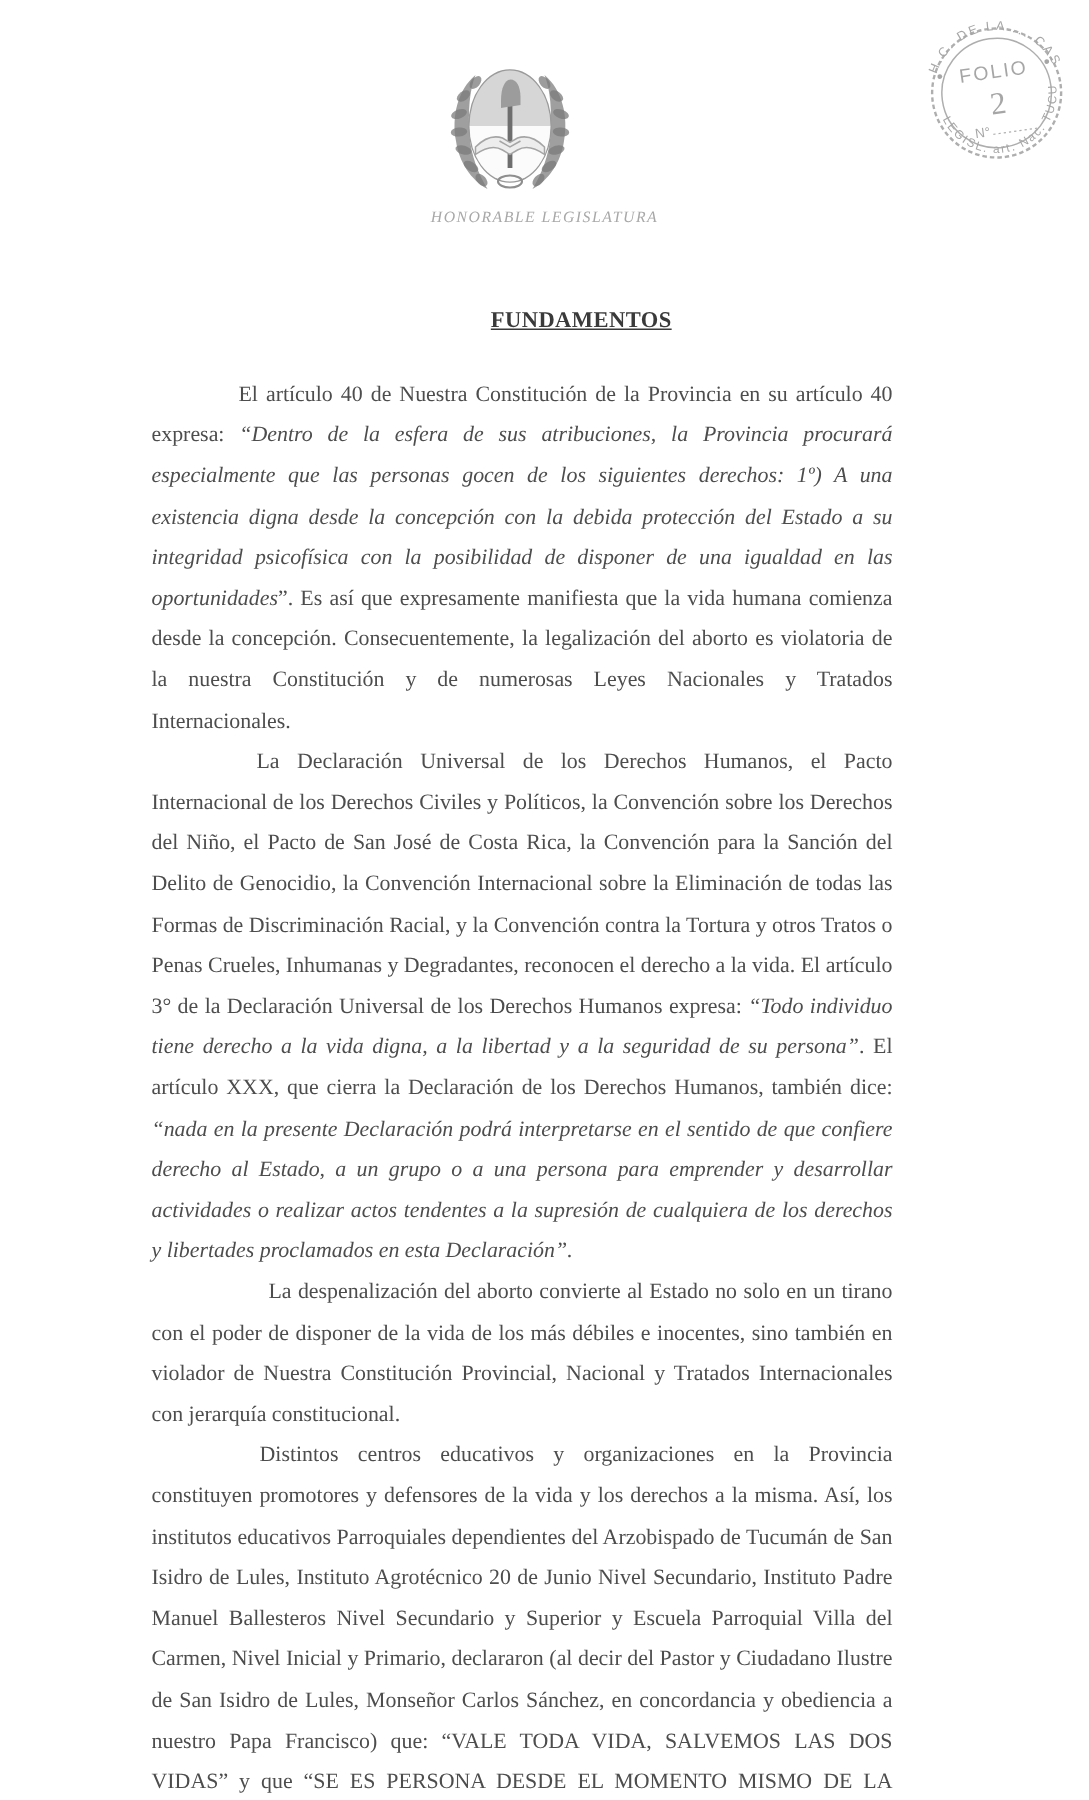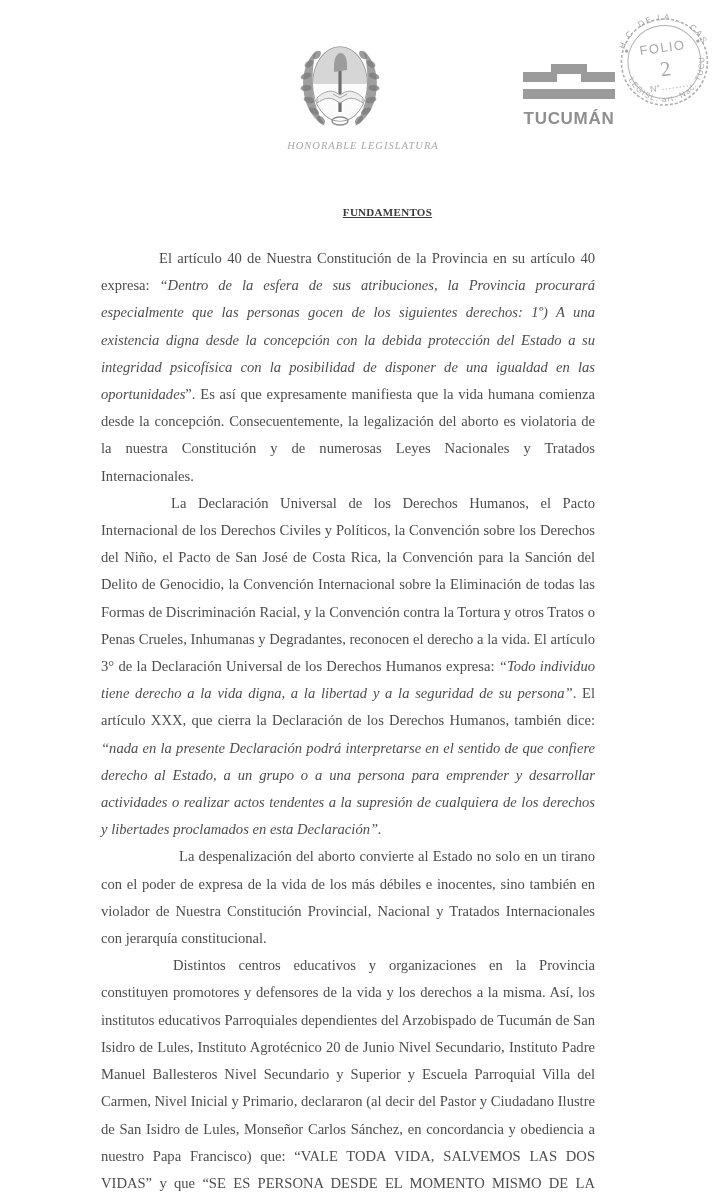--- a/index.html
+++ b/index.html
@@ -86,21 +86,21 @@
     width: 112px;
     height: 106px;
     opacity: 0.55;
     transform: rotate(-8deg);
   }
   .folio-stamp svg { display: block; width: 100%; height: 100%; }
 
   
   .doc-title {
     text-align: center;
-    font-size: 11px;
+    font-size: 15px;
     font-weight: bold;
     color: #3a3a3a;
     text-decoration: underline;
     letter-spacing: 0.3px;
     margin: 16px 0 0 17px;
     padding-left: 32px;
   }
 
   .content {
     margin: 18px;
@@ -169,27 +169,20 @@
 
         <path d="M22 70 C28 64 34 62 40 64 L45 67 L50 64 C56 62 62 64 68 70 L68 75 C61 70 55 69 50 72 L45 75 L40 72 C35 69 29 70 22 75 Z" fill="#ededed" stroke="#a5a5a5" stroke-width="1"></path>
         <path d="M38 66 L45 70 L52 66" fill="none" stroke="#a5a5a5" stroke-width="1"></path>
 
         <ellipse cx="45" cy="93" rx="8" ry="4" fill="none" stroke="#8e8e8e" stroke-width="1.4"></ellipse>
       </svg>
     </div>
 
     <div class="legislature-line">HONORABLE LEGISLATURA</div>
 
-    <div class="tucuman-logo">
-      <svg class="tuc-mark" viewBox="0 0 92 42" xmlns="http://www.w3.org/2000/svg">
-        <path d="M0 10 L28 10 L28 2 L64 2 L64 10 L92 10 L92 20 L58 20 L58 12 L34 12 L34 20 L0 20 Z" fill="#9b9b9b"></path>
-        <rect x="0" y="27" width="92" height="10" fill="#9b9b9b"></rect>
-      </svg>
-      <div class="tuc-wordmark">TUCUMÁN</div>
-    </div>
 
     <div class="folio-stamp">
       <svg viewBox="0 0 112 106" xmlns="http://www.w3.org/2000/svg">
         <defs>
           <path id="ringTop" d="M 14 56 A 42 42 0 0 1 98 56"></path>
           <path id="ringBot" d="M 16 56 A 40 40 0 0 0 96 56"></path>
         </defs>
         <circle cx="56" cy="56" r="43" fill="none" stroke="#6d6d6d" stroke-width="1.6" stroke-dasharray="3 2"></circle>
         <circle cx="56" cy="56" r="36.5" fill="none" stroke="#6d6d6d" stroke-width="1"></circle>
         <text font-family="'Liberation Sans', sans-serif" font-size="8.5" fill="#5e5e5e" letter-spacing="1.6">
@@ -207,17 +200,17 @@
       </svg>
     </div>
 
   </div>
 
   <h1 class="doc-title">FUNDAMENTOS</h1>
 
   <div class="content">
       <p class="para first"><span class="ind-1"></span><span>El artículo 40  de Nuestra Constitución de la Provincia en su artículo 40 expresa: </span><em class="q">“Dentro de la esfera de sus atribuciones, la Provincia procurará especialmente que las personas gocen de los siguientes derechos: 1º) A una existencia digna desde la concepción con la debida protección del Estado a su integridad psicofísica con la posibilidad de disponer de una igualdad en las oportunidades</em><span>”. Es así que expresamente manifiesta que la vida humana comienza desde la concepción. Consecuentemente, la legalización del aborto es violatoria de la nuestra Constitución y de numerosas Leyes Nacionales y Tratados Internacionales.</span></p>
       <p class="para"><span class="ind-2"></span><span>La Declaración Universal de los Derechos Humanos, el Pacto Internacional de los Derechos Civiles y Políticos, la Convención sobre los Derechos del Niño, el Pacto de San José de Costa Rica, la Convención para la Sanción del Delito de Genocidio, la Convención Internacional sobre la Eliminación de todas las Formas de Discriminación Racial, y la Convención contra la Tortura y otros Tratos o Penas Crueles, Inhumanas y Degradantes, reconocen el derecho a la vida. El artículo 3° de la Declaración Universal de los Derechos Humanos expresa: </span><em class="q">“Todo individuo tiene derecho a la vida digna, a la libertad y a la seguridad de su persona”</em><span>. El artículo XXX, que cierra la Declaración de los Derechos Humanos, también dice: </span><em class="q">“nada en la presente Declaración podrá interpretarse en el sentido de que confiere derecho al Estado, a un grupo o a una persona para emprender y desarrollar actividades o realizar actos tendentes a la supresión de cualquiera de los derechos y libertades proclamados en esta Declaración”.</em></p>
-      <p class="para"><span class="ind-3"></span><span>La despenalización del aborto convierte al Estado no solo en un tirano con el poder de expresa de la vida de los más débiles e inocentes, sino también en violador de Nuestra Constitución Provincial, Nacional y  Tratados Internacionales con jerarquía constitucional.</span></p>
+      <p class="para"><span class="ind-3"></span><span>La despenalización del aborto convierte al Estado no solo en un tirano con el poder de disponer de la vida de los más débiles e inocentes, sino también en violador de Nuestra Constitución Provincial, Nacional y  Tratados Internacionales con jerarquía constitucional.</span></p>
       <p class="para"><span class="ind-4"></span><span>Distintos centros educativos y organizaciones en la Provincia constituyen promotores y defensores de la vida y los derechos a la misma. Así, los institutos educativos Parroquiales dependientes del Arzobispado de Tucumán de San Isidro de Lules, Instituto Agrotécnico 20 de Junio Nivel Secundario, Instituto Padre Manuel Ballesteros Nivel Secundario y Superior y Escuela Parroquial Villa del Carmen, Nivel Inicial y Primario, declararon (al decir del Pastor y Ciudadano Ilustre de San Isidro de Lules, Monseñor Carlos Sánchez, en concordancia y obediencia a nuestro Papa Francisco) que: “VALE TODA VIDA, SALVEMOS LAS DOS VIDAS” y que “SE ES PERSONA DESDE EL MOMENTO MISMO DE LA CONCEPCION HASTA SU MUERTE NATURAL”.</span></p>
     </div>
 
 </div>
 
 </body></html>

